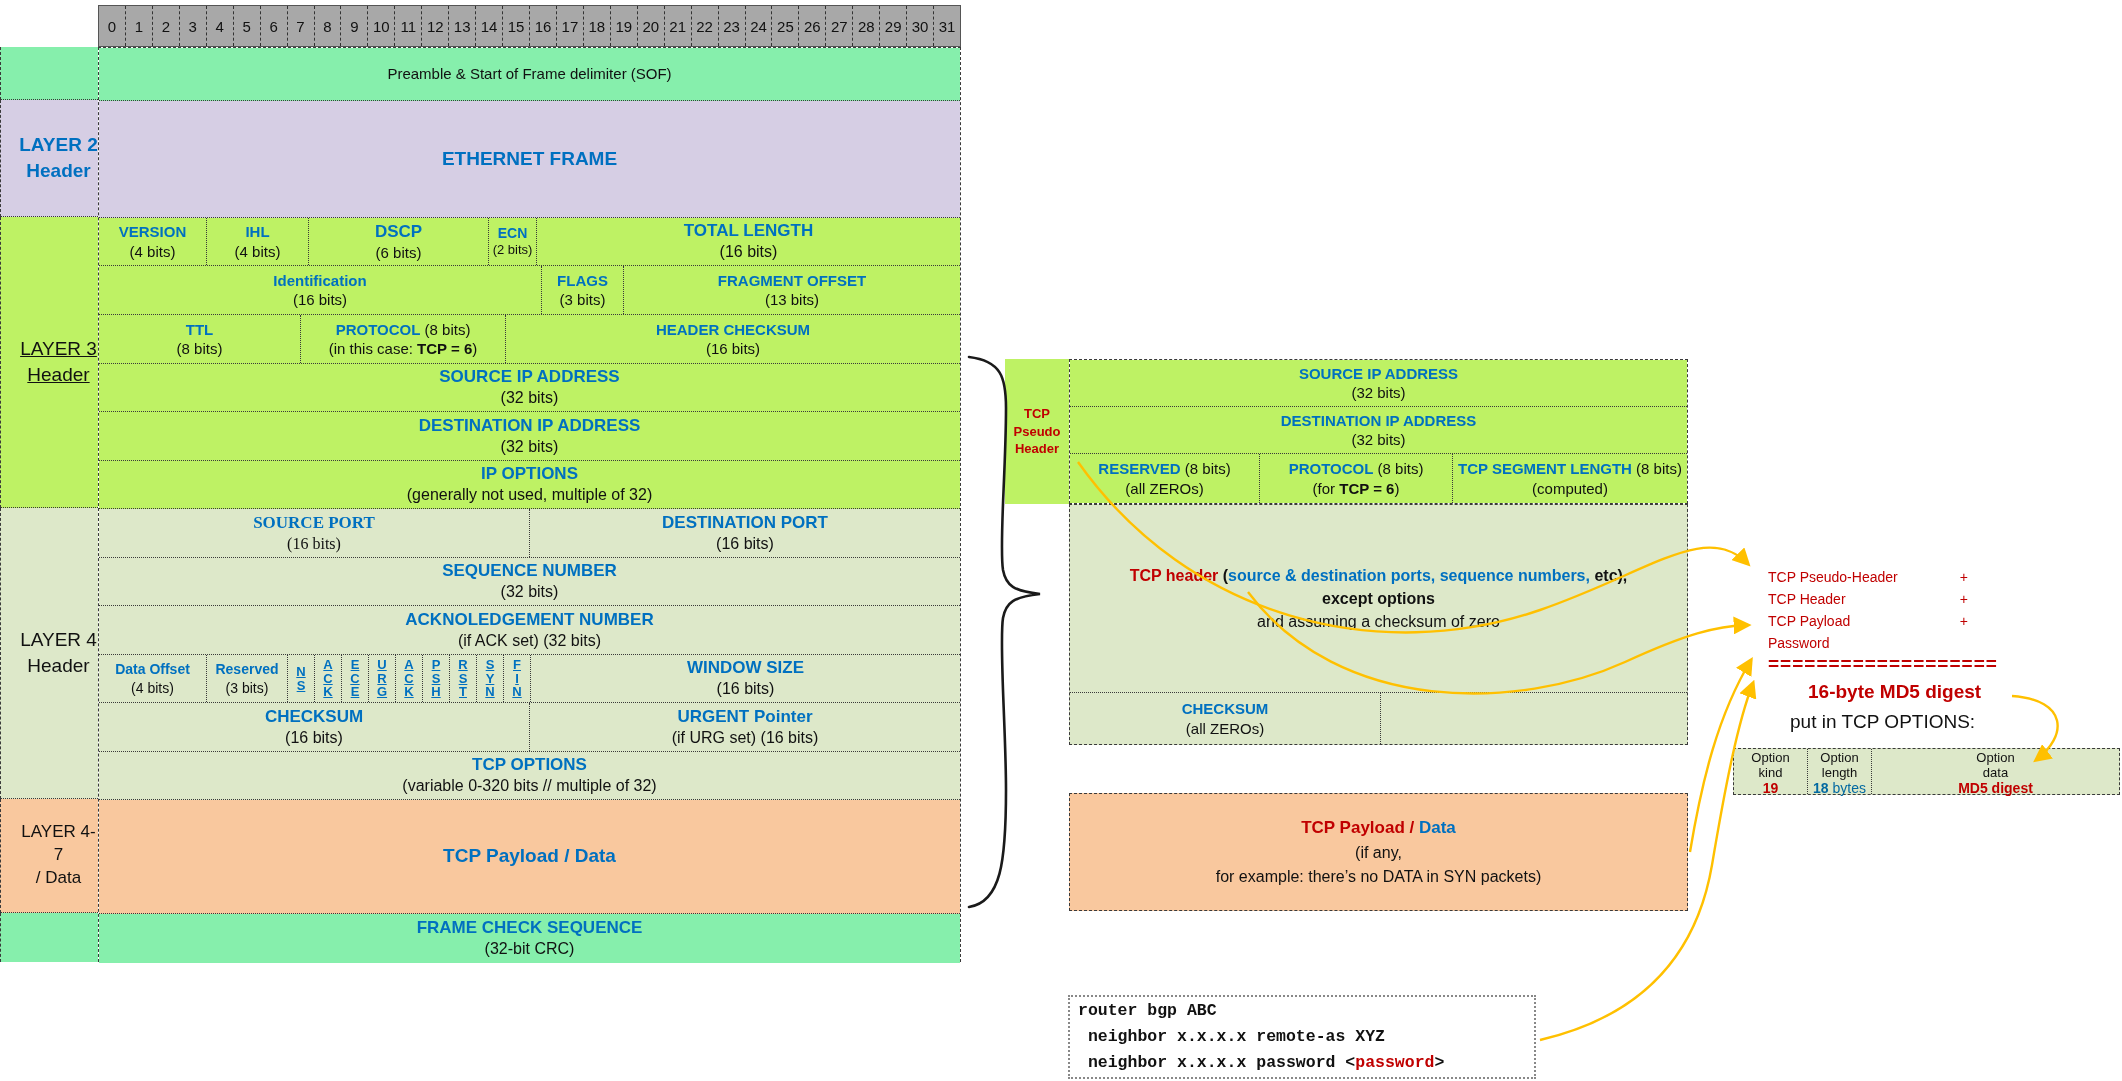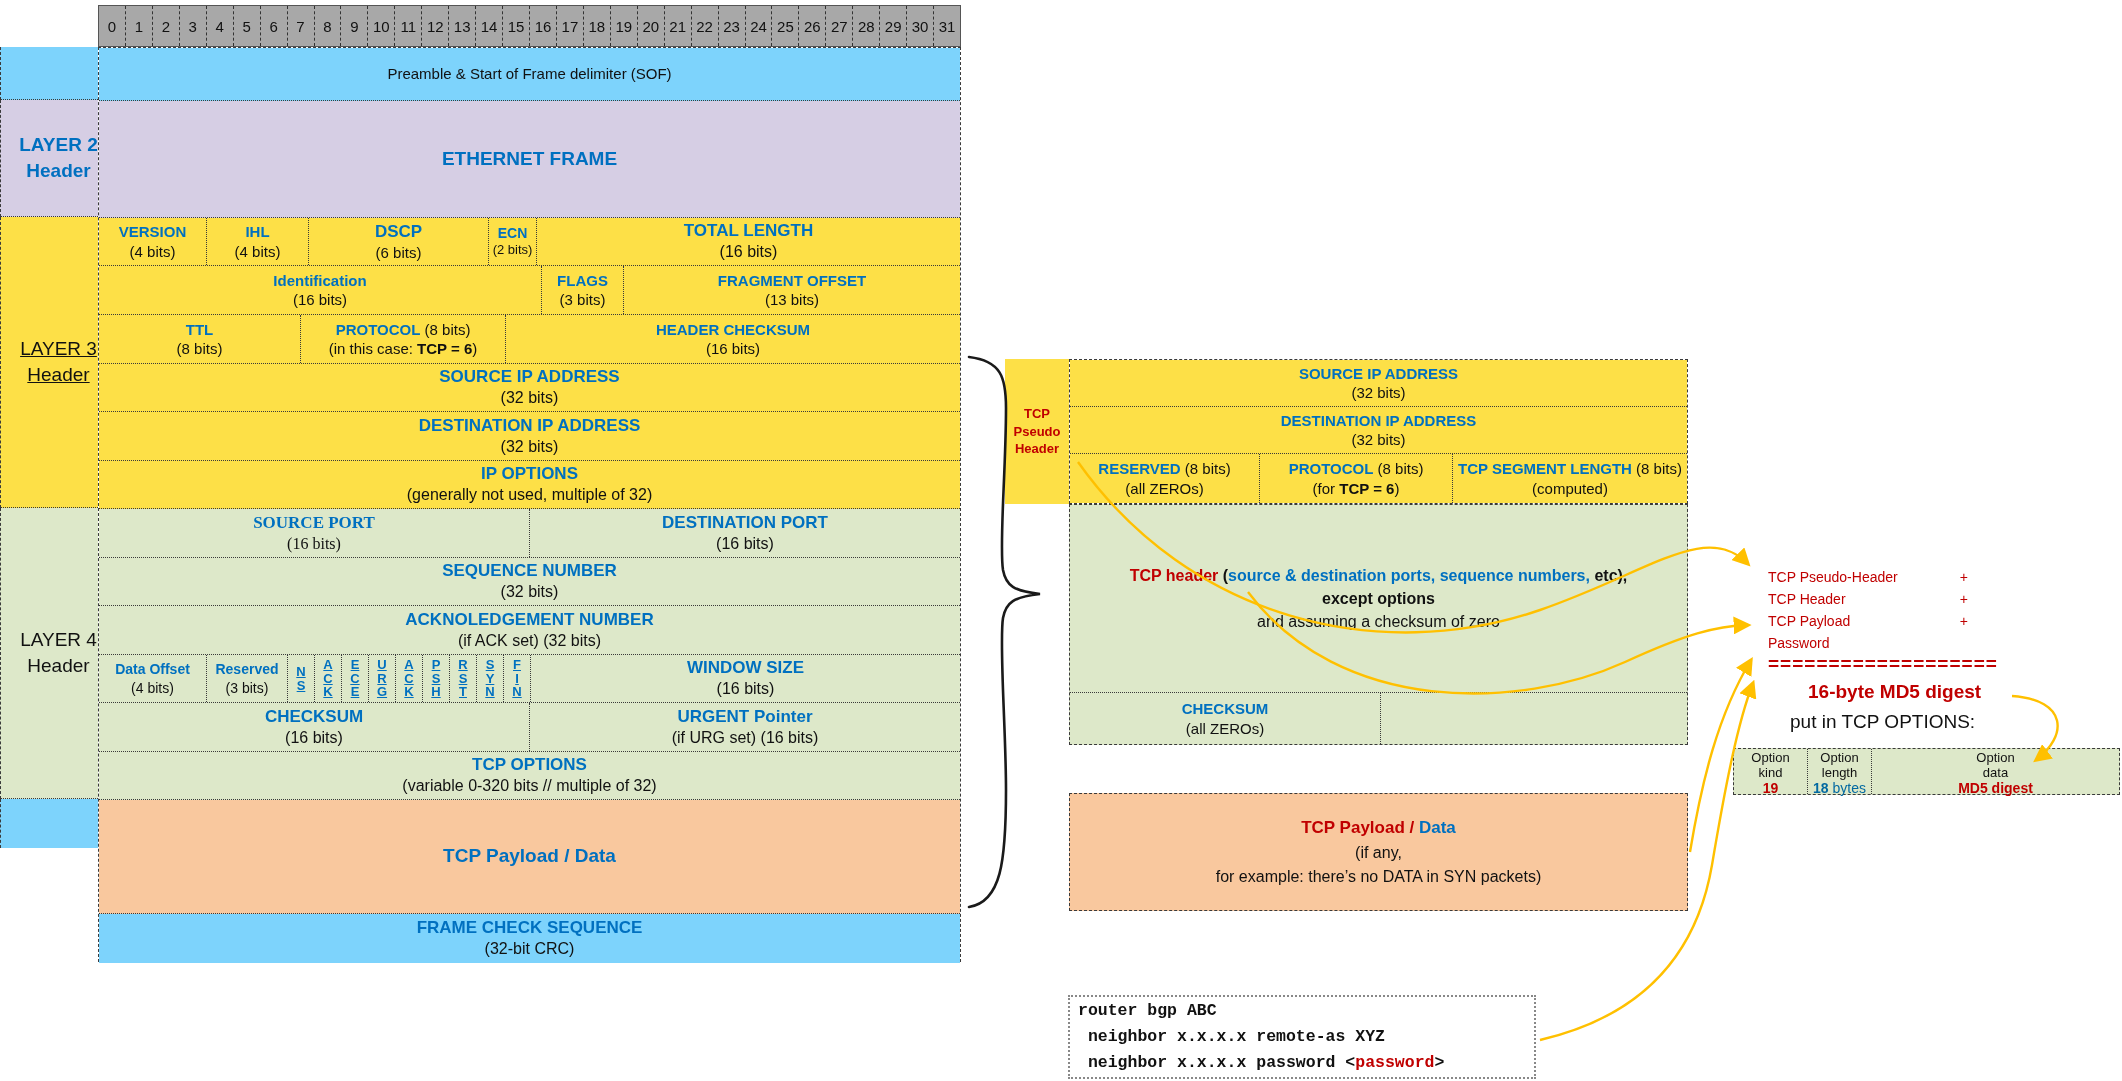--- a/index.html
+++ b/index.html
@@ -13,21 +13,21 @@
          justify-content:center;align-items:center;text-align:center;line-height:1.3;font-size:16px;}
   .tcell:last-child{border-right:none;}
   .inln{flex-direction:column;column-gap:7px;align-items:center;}
   .fn{color:#0070c0;font-weight:bold;}
   .rd{color:#c00000;font-weight:bold;}
   .nt{color:#111;}
   .it{}
   .b{font-weight:bold;}
   .pre{white-space:pre-line;}
   .fs13{font-size:13px;} .fs14{font-size:14px;} .fs15{font-size:15px;} .fs17{font-size:17px;} .fs19{font-size:19px;}
-  .bg-gray{background:#7dd3fc;} .bg-purple{background:#d6cee4;} .bg-blue{background:#fde047;}
+  .bg-gray{background:#86efac;} .bg-purple{background:#d6cee4;} .bg-blue{background:#bef264;}
   .bg-green{background:#dde8c9;} .bg-orange{background:#f9c89e;}
   
   .bitrow{display:flex;height:42px;border:1px solid #555;box-sizing:border-box;}
   .bitcell{flex:1;box-sizing:border-box;border-right:1px dashed #333;background:#a8a8a8;
            display:flex;align-items:center;justify-content:center;font-size:15px;color:#111;}
   .bitcell:last-child{border-right:none;}
   
   .lab{box-sizing:border-box;border-left:1px dashed #3a3a3a;border-bottom:1px dotted #3a3a3a;
        display:flex;align-items:center;justify-content:center;text-align:center;font-size:19px;line-height:1.35;padding-left:18px;}
   .lab:last-child{border-bottom:none;}
@@ -81,20 +81,22 @@
     </div>
 
   <div class="abs" style="left:0;top:47px;width:98px;height:915px;">
     <div class="lab bg-gray" style="height:53px;"></div>
     <div class="lab bg-purple pre fn" style="height:117px;">LAYER 2
 Header</div>
     <div class="lab bg-blue pre" style="height:291px;text-decoration:underline;">LAYER 3
 Header</div>
     <div class="lab bg-green pre" style="height:291px;">LAYER 4
 Header</div>
+    <div class="lab bg-orange pre" style="height:114px;font-size:17px;">LAYER 4-7
+/ Data</div>
     <div class="lab bg-gray" style="height:49px;"></div>
   </div>
 
   <div class="abs tbl" style="left:98px;top:47px;width:863px;height:915px;">
 
     <div class="trow bg-gray" style="height:53px;">
       <div class="tcell" style="flex:1;">
         <span class="nt fs15">Preamble &amp; Start of Frame delimiter (SOF)</span>
       </div>
     </div>

